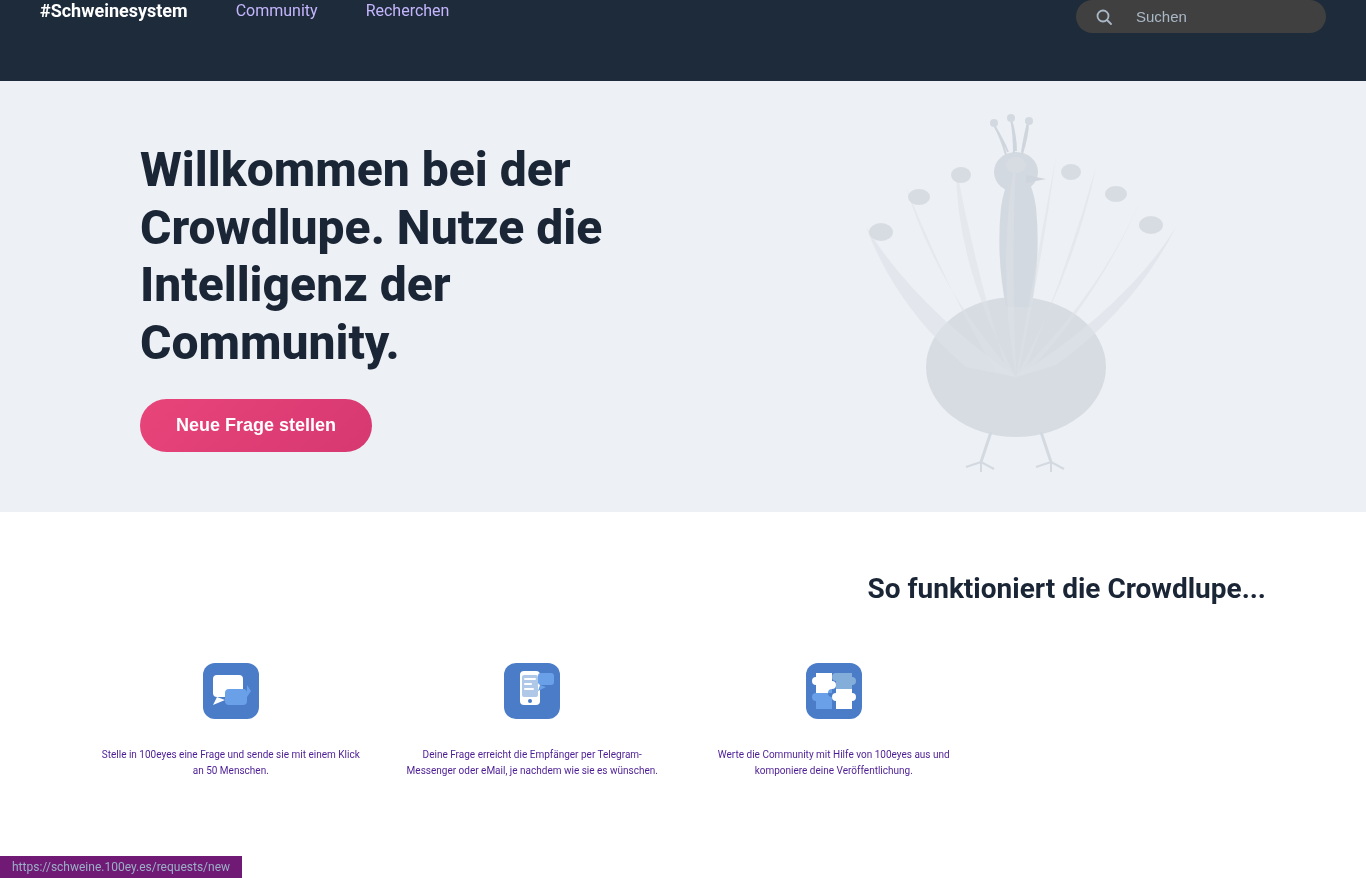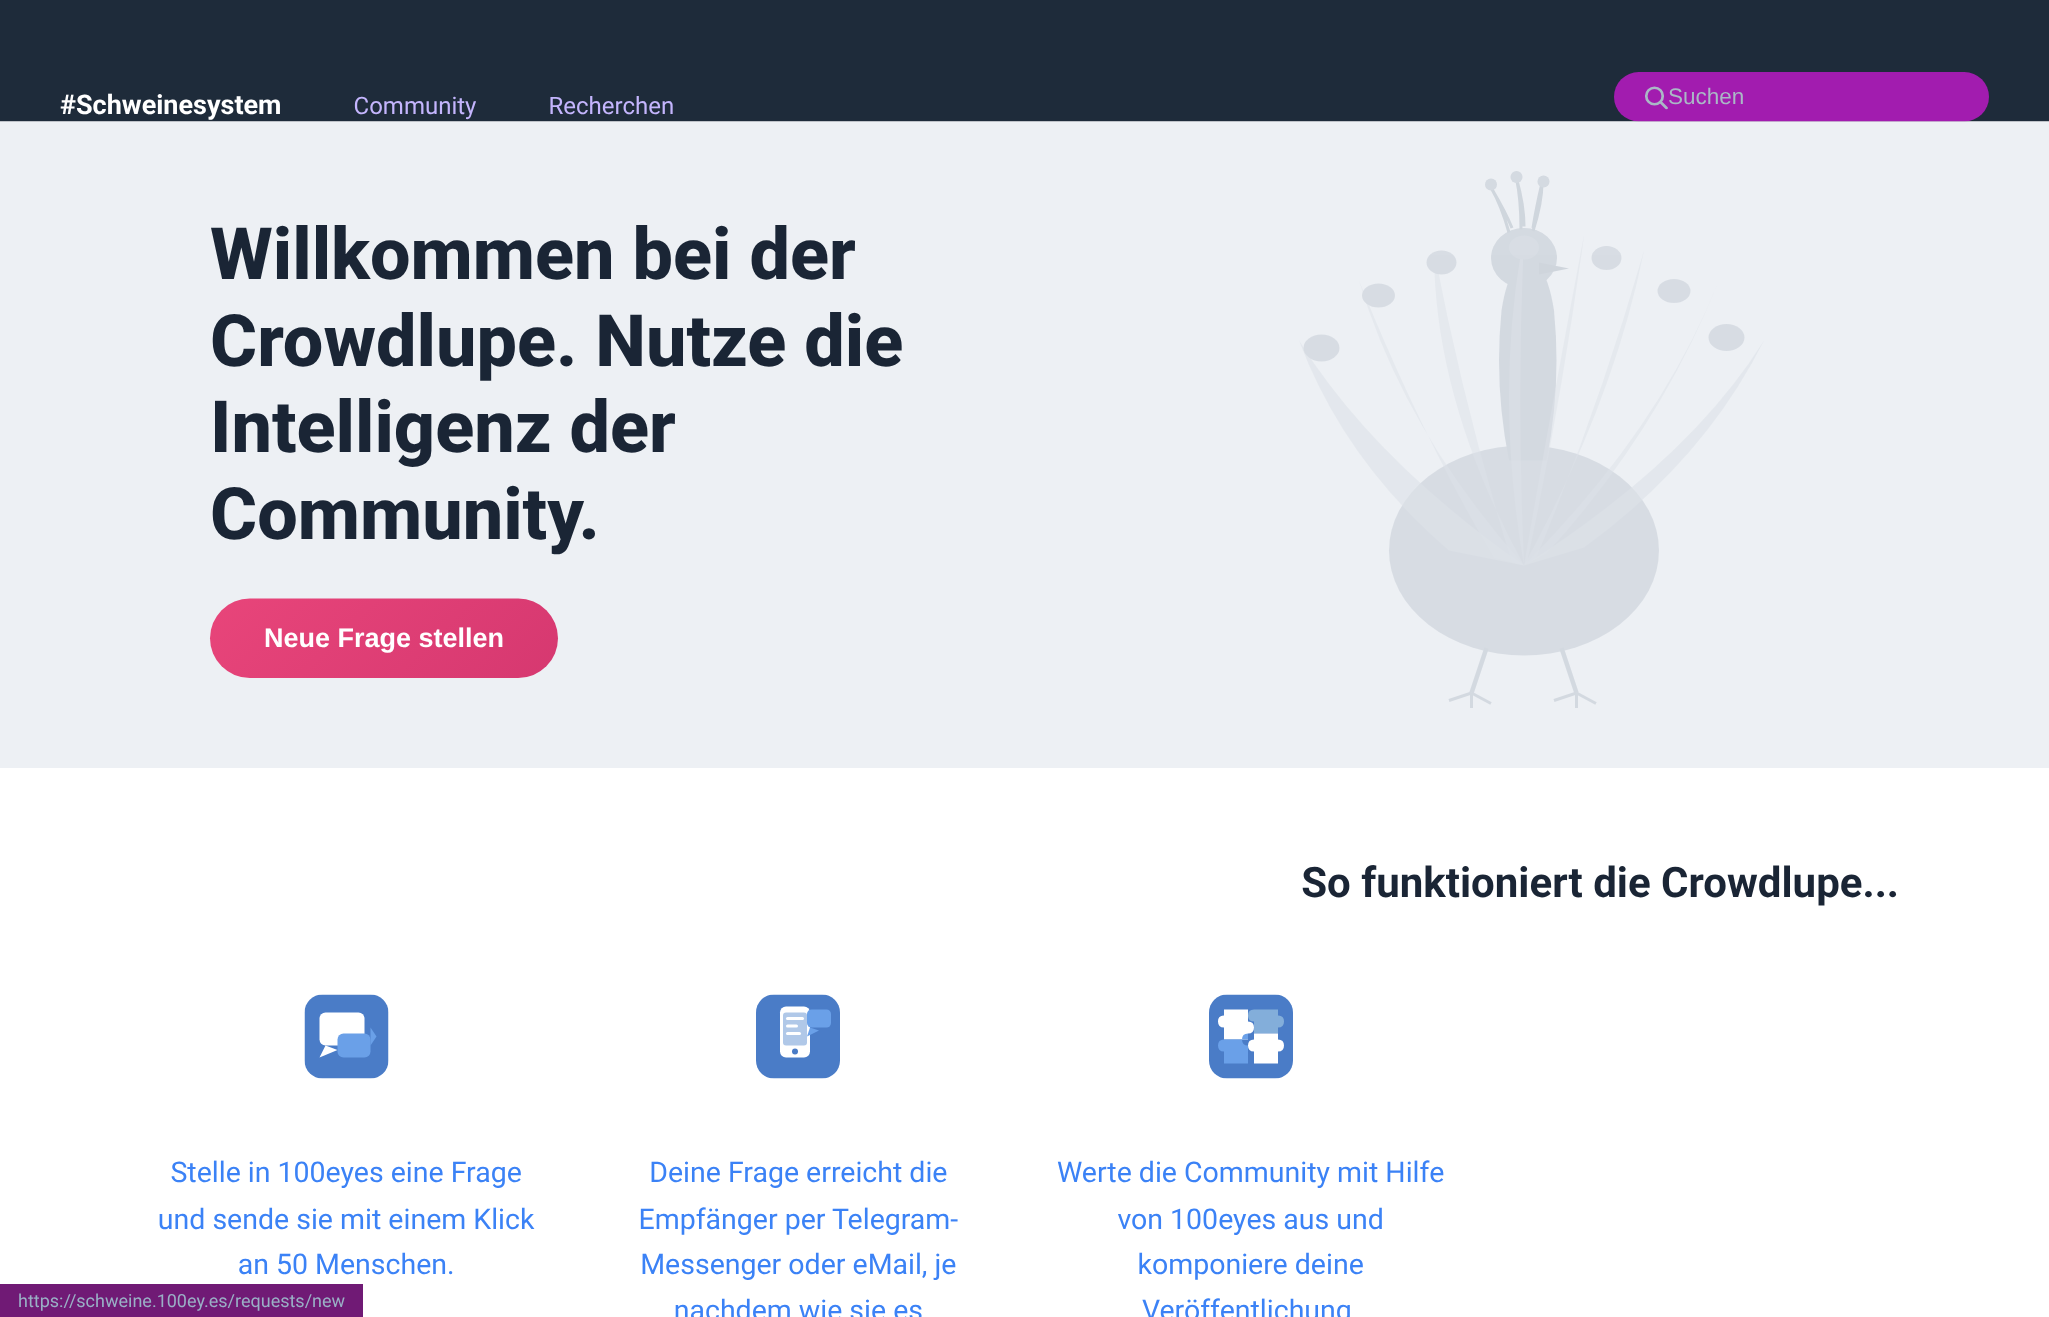--- a/index.html
+++ b/index.html
@@ -3,21 +3,21 @@
   <meta charset="utf-8">
   <style>
     * { margin: 0; padding: 0; box-sizing: border-box; }
     body { font-family: -apple-system, BlinkMacSystemFont, 'Segoe UI', Roboto, sans-serif; background: #fff; width: 1366px; min-height: 878px; }
 
     
     .navbar {
       background: #1e2b3a;
       height: 81px;
       display: flex;
-      align-items: flex-end;
+      align-items: flex-start;
       padding: 0 40px;
       justify-content: space-between;
     }
     .navbar-left {
       display: flex;
       align-items: center;
       gap: 48px;
     }
     .navbar-brand {
       color: #fff;
@@ -27,24 +27,24 @@
     }
     .navbar-link {
       color: #c4b5fd;
       font-size: 16px;
       text-decoration: none;
       cursor: pointer;
     }
     .search-box {
       display: flex;
       align-items: center;
-      background: #a21caf;
+      background: #404040;
       border-radius: 24px;
       padding: 8px 20px;
-      gap: 0;
+      gap: 24px;
       width: 250px;
     }
     .search-box input {
       background: transparent;
       border: none;
       outline: none;
       color: #aab8c6;
       font-size: 15px;
       width: 100%;
     }
@@ -128,24 +128,23 @@
       gap: 20px;
     }
     .how-icon {
       width: 72px;
       height: 72px;
       display: flex;
       align-items: center;
       justify-content: center;
     }
     .how-text {
-      font-size: 19px;
-      color: #3b82f6;
+      font-size: 10px;
+      color: #4c1d95;
       line-height: 1.6;
-      margin-top: 20px;
     }
 
     
     .statusbar {
       position: fixed;
       bottom: 0;
       left: 0;
       background: #701a75;
       color: #9ab0c6;
       font-size: 12px;

